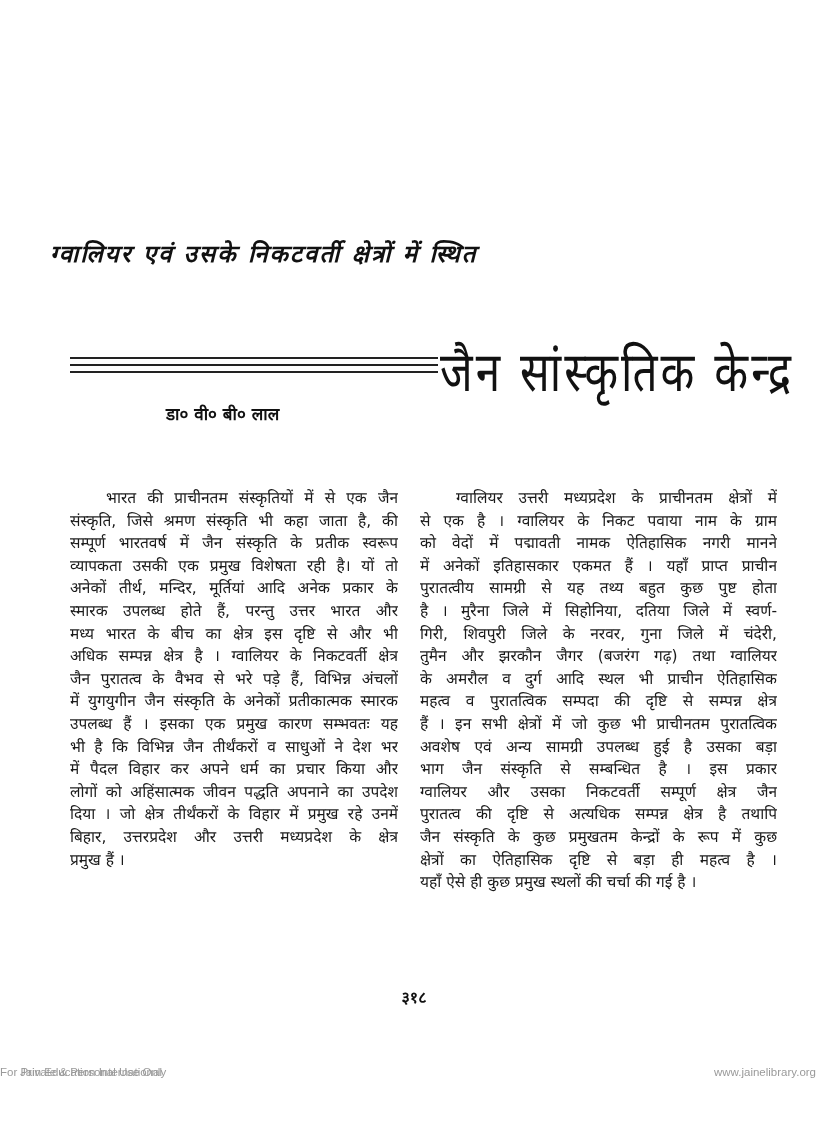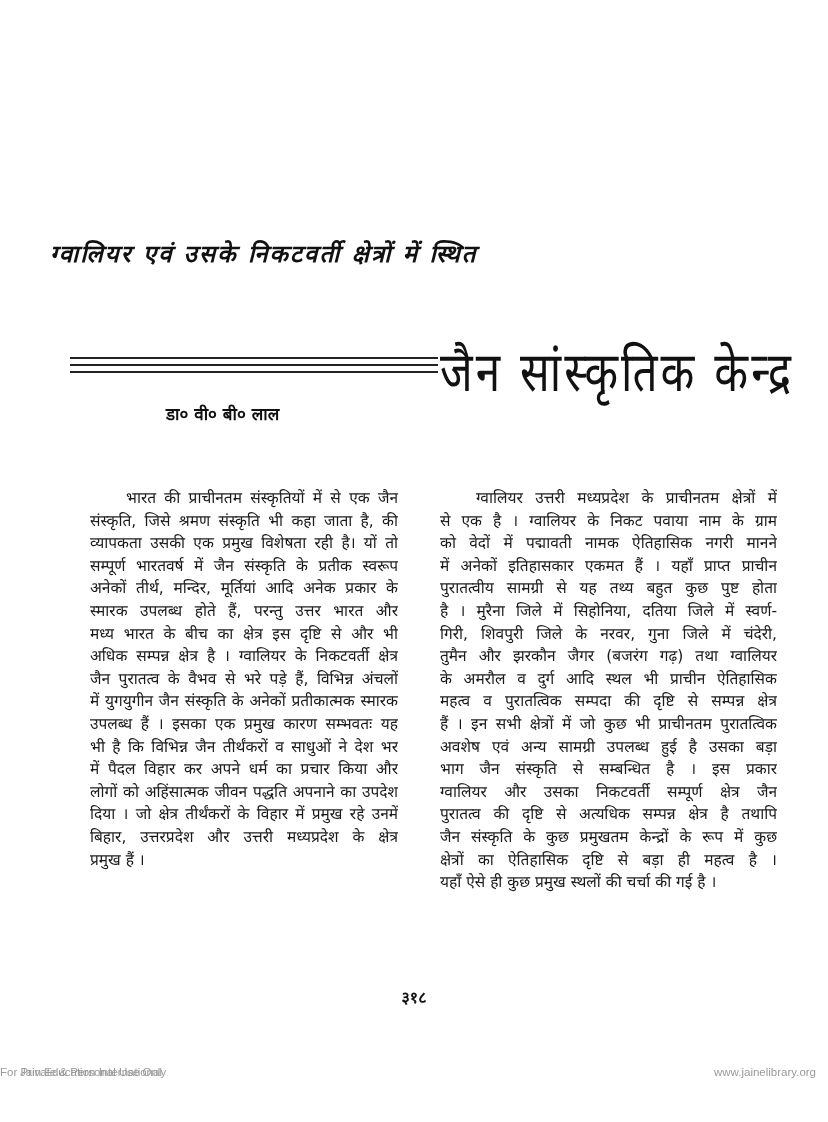--- a/index.html
+++ b/index.html
@@ -24,21 +24,21 @@
     font-family: "DejaVu Sans", sans-serif;
   }
   .author {
     position: absolute; left: 166px; top: 402px;
     font-size: 17px; font-weight: bold; color: #111; white-space: nowrap;
   }
   .col {
     position: absolute; top: 487px; font-size: 15.5px; line-height: 22.6px;
     color: #1a1a1a;
   }
-  .col .line { white-space: nowrap; text-align: justify; text-align-last: justify; height: 22.6px; overflow: hidden; margin-left: 20px; }
+  .col .line { white-space: nowrap; text-align: justify; text-align-last: justify; height: 22.6px; overflow: hidden; }
   .col .line.last { text-align-last: left; }
   .col .line.indent { padding-left: 36px; }
   .col-left { left: 70px; width: 328px; }
   .col-right { left: 420px; width: 357px; }
   .page-no {
     position: absolute; left: 0; width: 828px; top: 986px; text-align: center;
     font-size: 16px; font-weight: bold; color: #111;
   }
   .footer {
     position: absolute; top: 1066px; font-size: 11.5px; color: #9a9a9a;
@@ -59,22 +59,22 @@
   <div class="rule"></div>
 </div>
 
 <div class="title2">जैन सांस्कृतिक केन्द्र</div>
 
 <div class="author">डा० वी० बी० लाल</div>
 
 <div class="col col-left">
   <div class="line indent">भारत की प्राचीनतम संस्कृतियों में से एक जैन</div>
   <div class="line">संस्कृति, जिसे श्रमण संस्कृति भी कहा जाता है, की</div>
+  <div class="line">सम्पूर्ण भारतवर्ष में जैन संस्कृति के प्रतीक स्वरूप</div>
   <div class="line">व्यापकता उसकी एक प्रमुख विशेषता रही है। यों तो</div>
-  <div class="line">सम्पूर्ण भारतवर्ष में जैन संस्कृति के प्रतीक स्वरूप</div>
   <div class="line">अनेकों तीर्थ, मन्दिर, मूर्तियां आदि अनेक प्रकार के</div>
   <div class="line">स्मारक उपलब्ध होते हैं, परन्तु उत्तर भारत और</div>
   <div class="line">मध्य भारत के बीच का क्षेत्र इस दृष्टि से और भी</div>
   <div class="line">अधिक सम्पन्न क्षेत्र है । ग्वालियर के निकटवर्ती क्षेत्र</div>
   <div class="line">जैन पुरातत्व के वैभव से भरे पड़े हैं, विभिन्न अंचलों</div>
   <div class="line">में युगयुगीन जैन संस्कृति के अनेकों प्रतीकात्मक स्मारक</div>
   <div class="line">उपलब्ध हैं । इसका एक प्रमुख कारण सम्भवतः यह</div>
   <div class="line">भी है कि विभिन्न जैन तीर्थंकरों व साधुओं ने देश भर</div>
   <div class="line">में पैदल विहार कर अपने धर्म का प्रचार किया और</div>
   <div class="line">लोगों को अहिंसात्मक जीवन पद्धति अपनाने का उपदेश</div>

